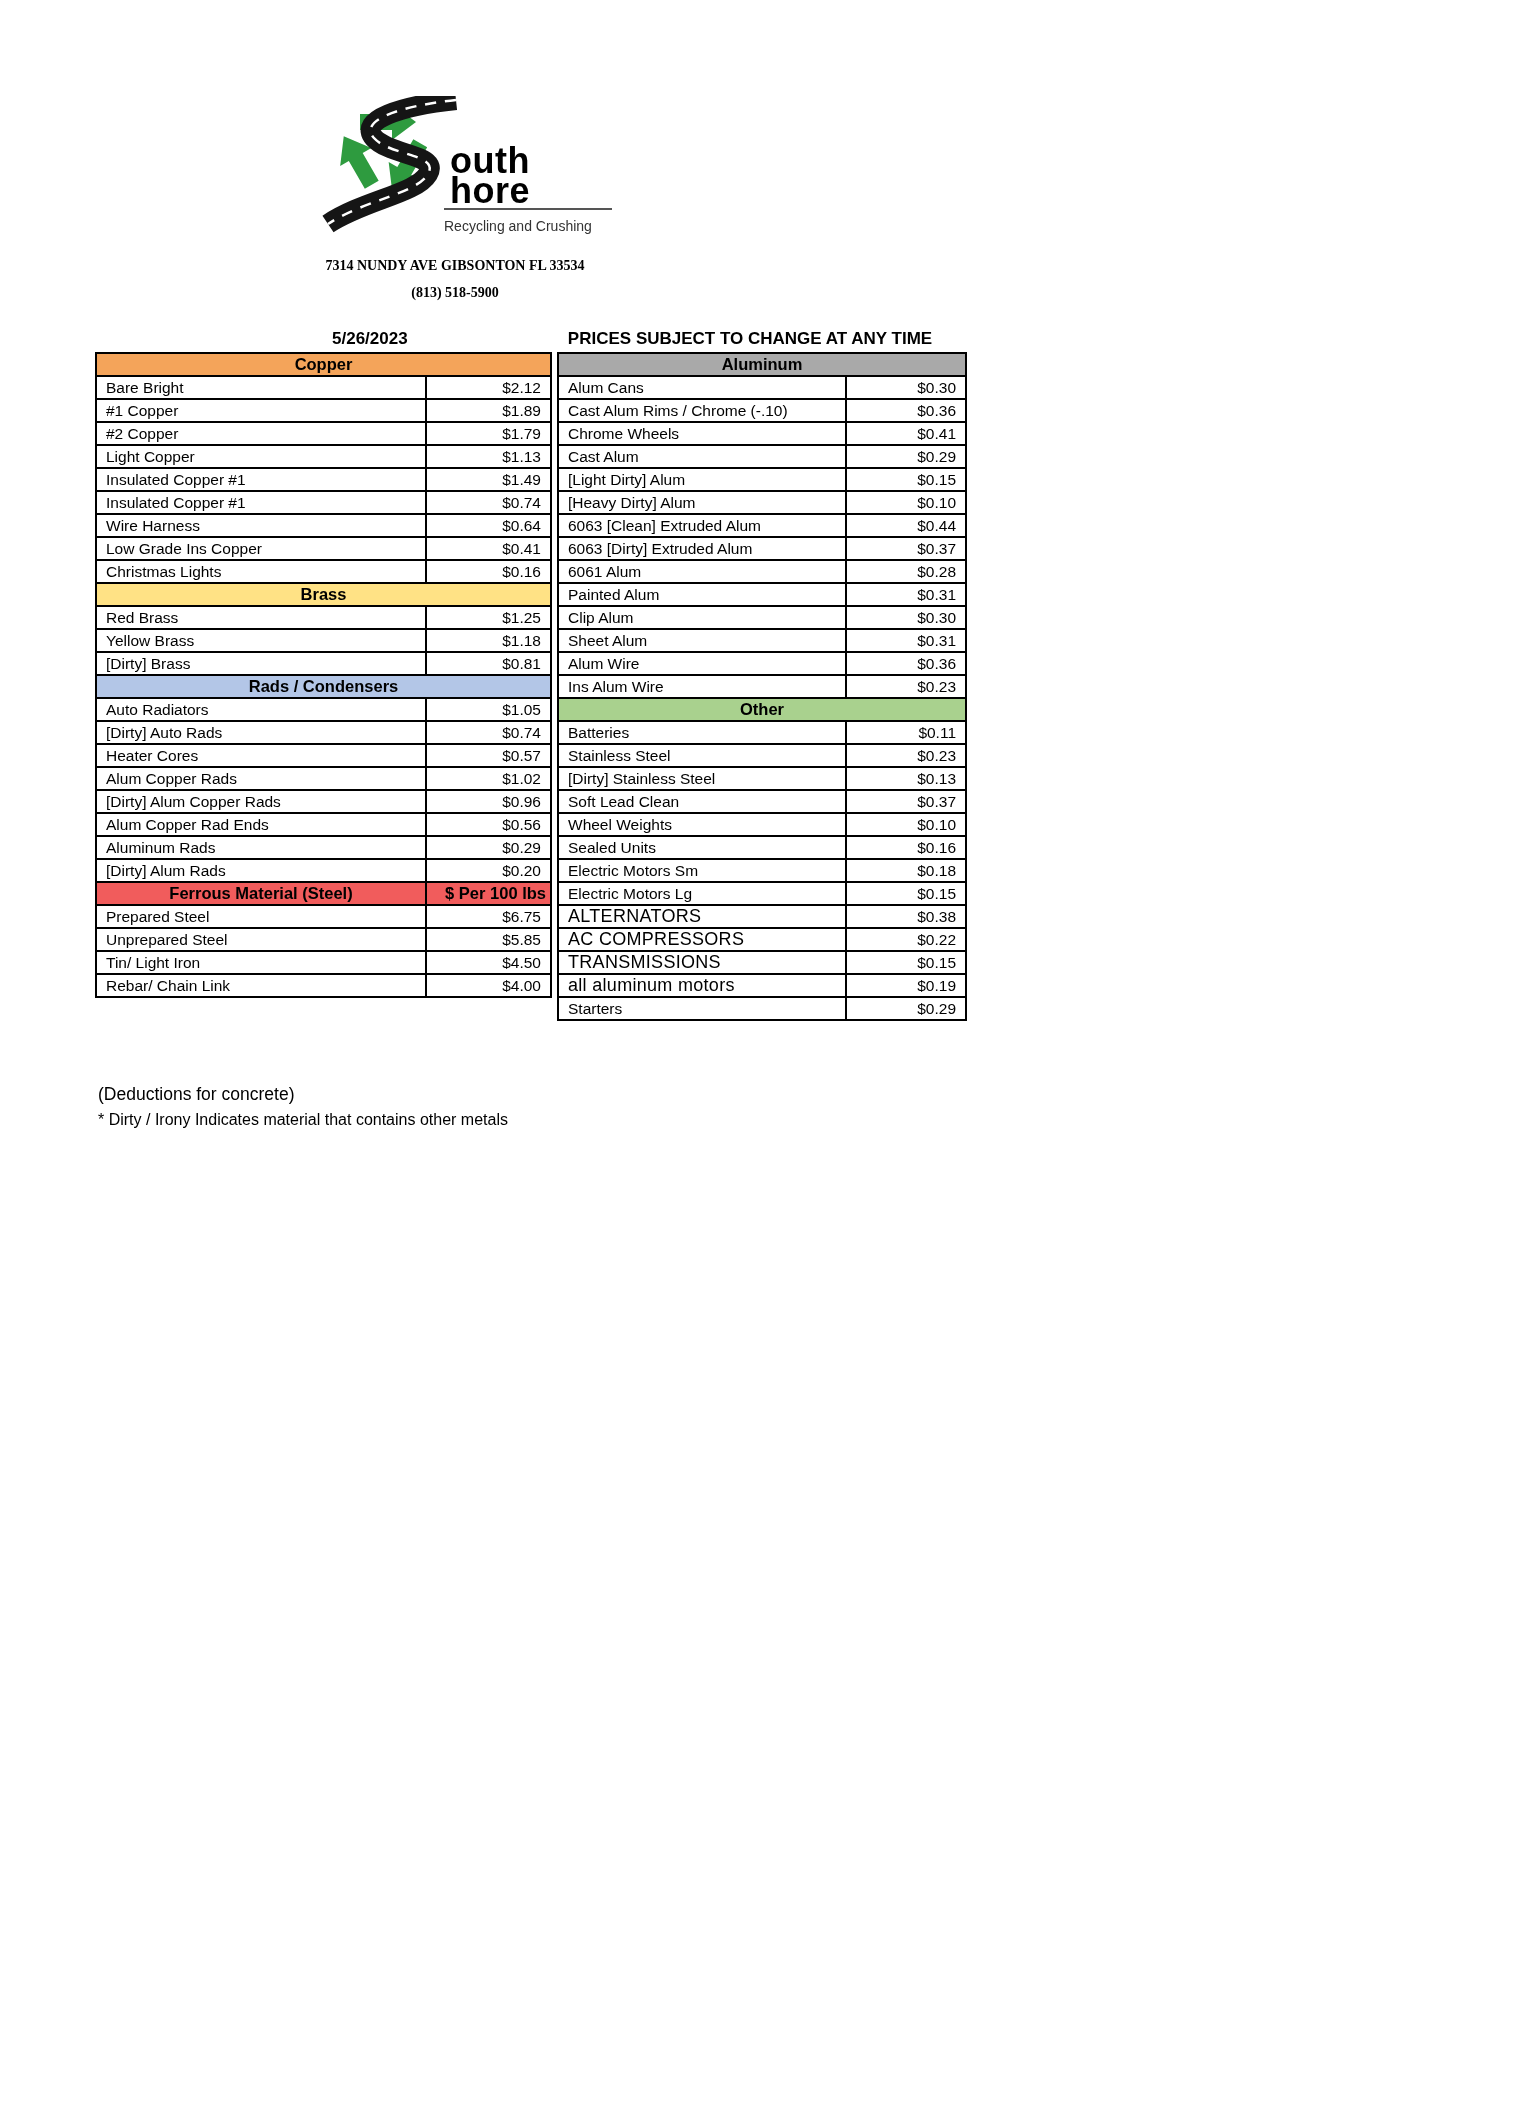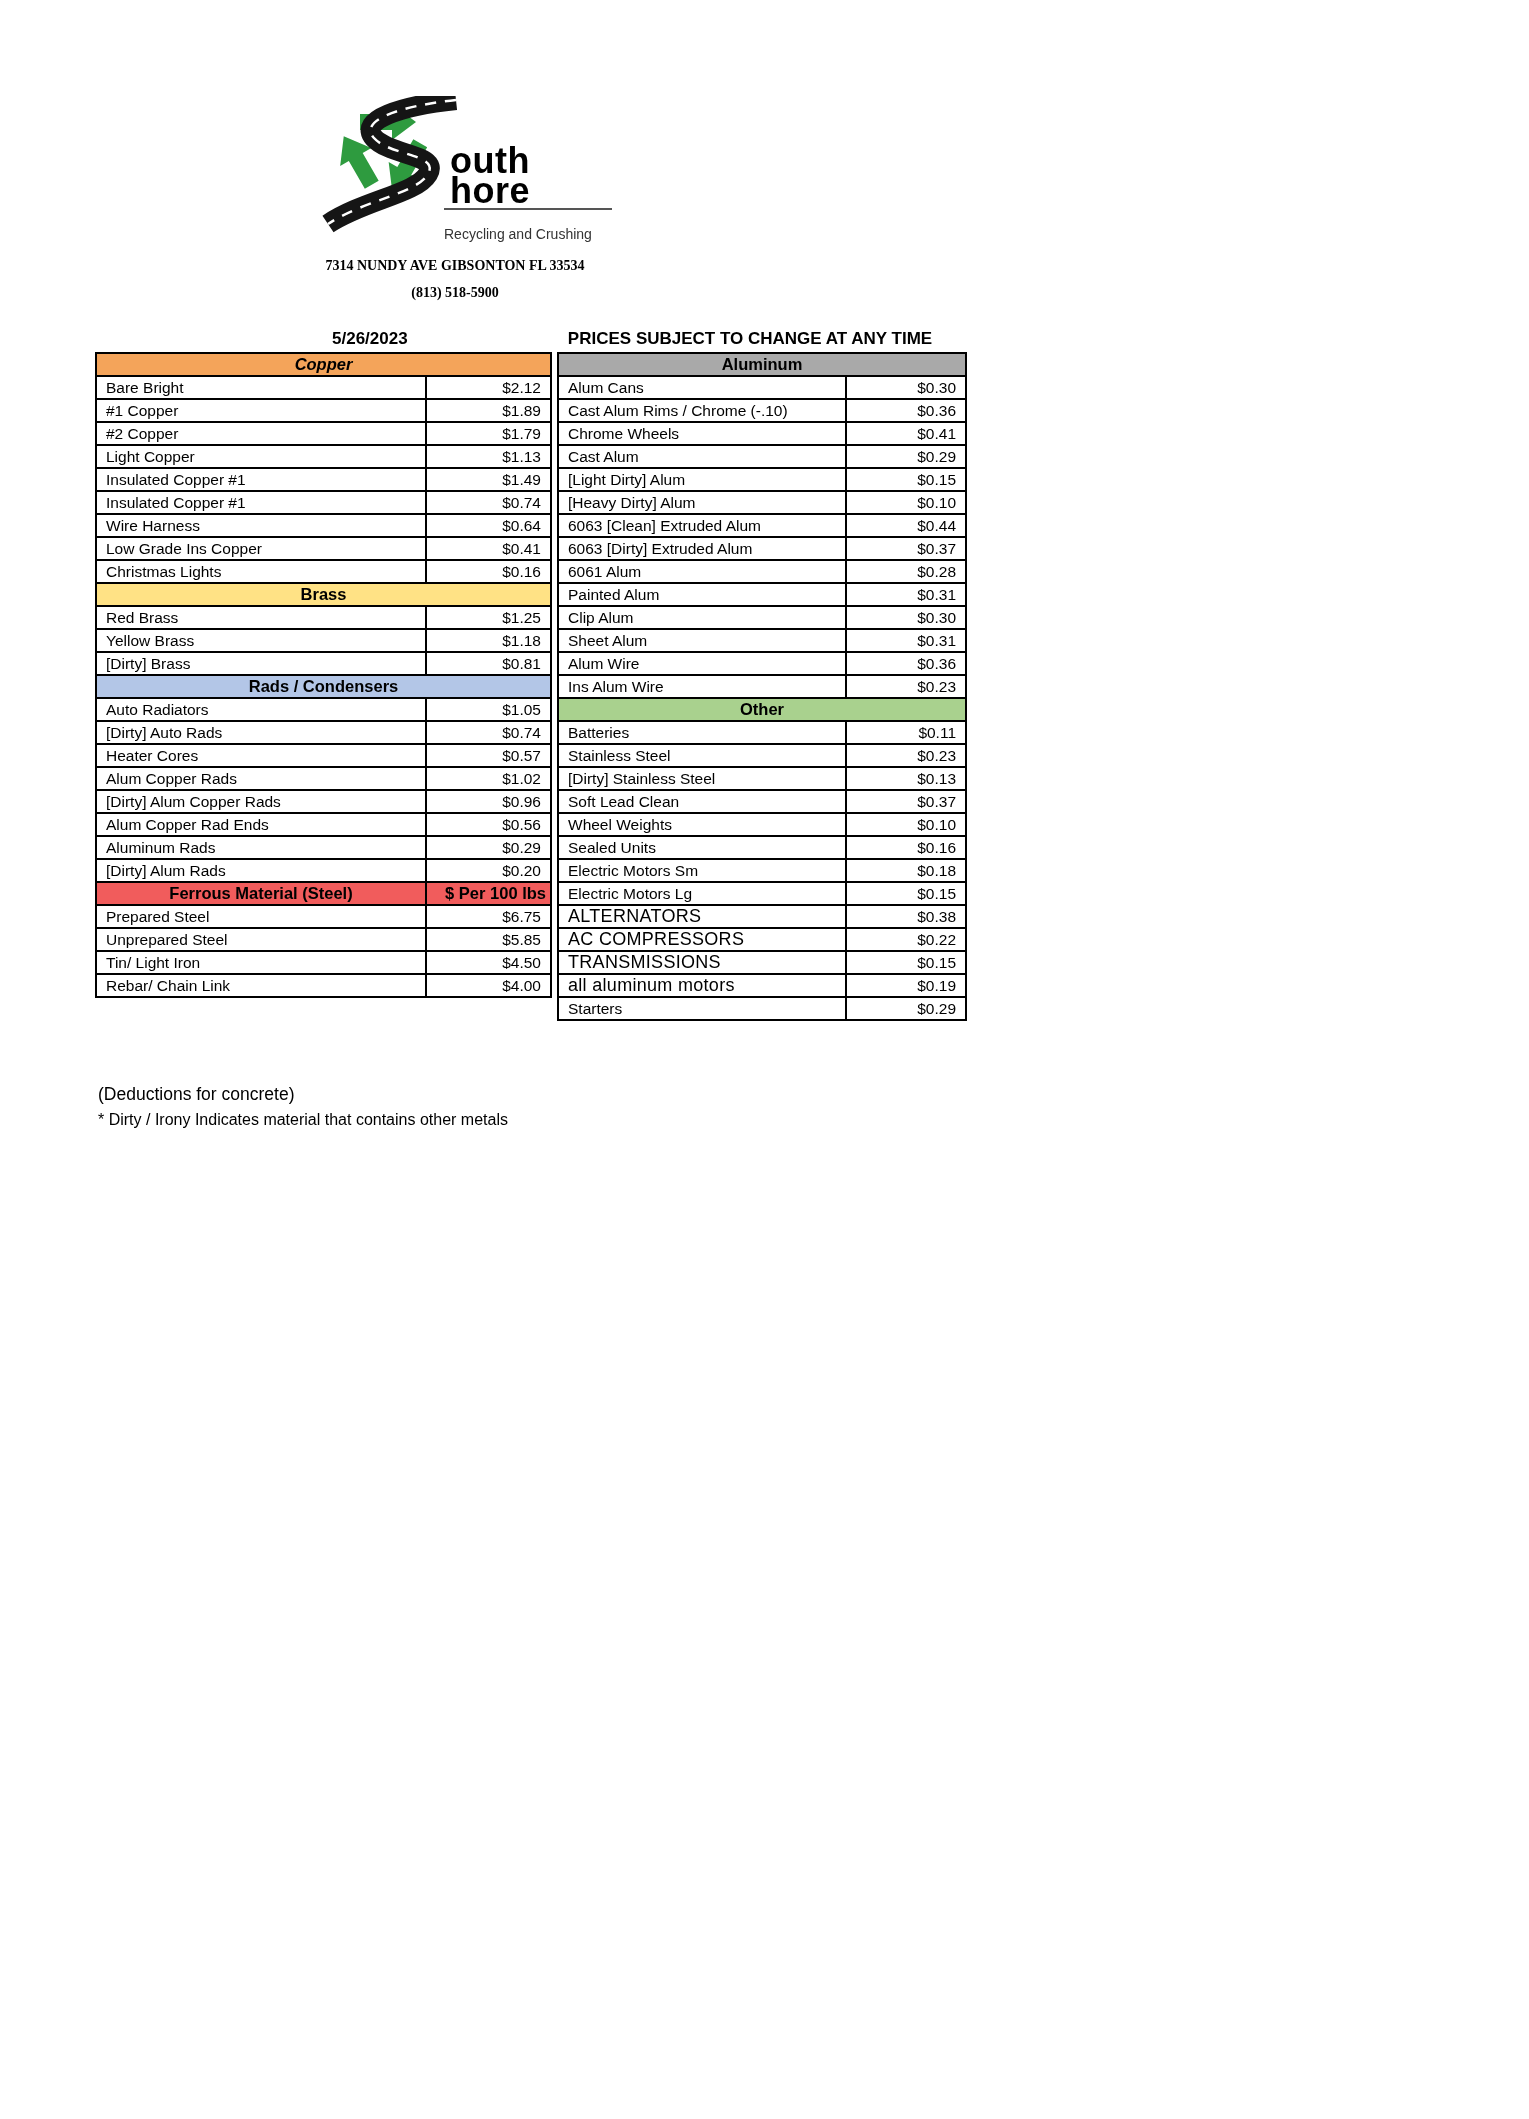--- a/index.html
+++ b/index.html
@@ -17,21 +17,21 @@
   
   .logo { position: absolute; left: 322px; top: 96px; width: 300px; height: 140px; }
   .road-svg { position: absolute; left: 0; top: 0; }
   .logo-words {
     position: absolute; left: 128px; top: 50px;
     font-weight: bold; font-size: 36px; line-height: 30px; color: #000000;
     letter-spacing: 0.5px;
   }
   .logo-sub {
     position: absolute; left: 122px; top: 112px; width: 168px;
-    border-top: 2px solid #555; padding-top: 16px;
+    border-top: 2px solid #555; padding-top: 8px;
     font-size: 14px; color: #333; white-space: nowrap;
   }
 
   
   .address-block {
     position: absolute; left: 250px; top: 252px; width: 410px;
     text-align: center; font-weight: bold; font-size: 14px; line-height: 27px; font-family: Liberation Serif, serif;
   }
   .date-label {
     position: absolute; left: 332px; top: 329px;
@@ -109,21 +109,21 @@
   <div class="date-label">5/26/2023</div>
   <div class="price-notice">PRICES SUBJECT TO CHANGE AT ANY TIME</div>
 
   <table class="price-table" id="left-table">
     <colgroup>
         <col class="c-name-l">
         <col class="c-price-l">
       </colgroup>
     <tbody id="left-tbody">
         <tr>
-          <th colspan="2" style="background: rgb(244, 164, 90); font-style: italic;">Copper</th>
+          <th colspan="2" style="background: rgb(244, 164, 90);">Copper</th>
         </tr>
         <tr>
           <td class="name-cell">Bare Bright</td>
           <td class="price-cell">$2.12</td>
         </tr>
         <tr>
           <td class="name-cell">#1 Copper</td>
           <td class="price-cell">$1.89</td>
         </tr>
         <tr>

